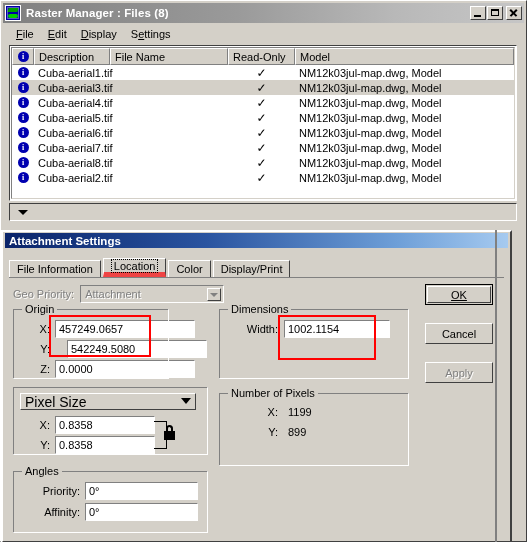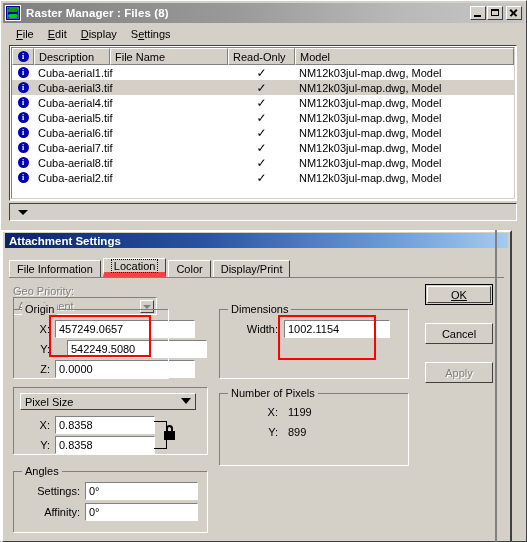--- a/index.html
+++ b/index.html
@@ -294,21 +294,21 @@
   }
   .tab.active .tablabel {
     border: 1px dotted #000;
     padding: 0 2px;
   }
 
   .geo-row {
     position: absolute;
     left: 12px; top: 284px;
     display: flex;
-    flex-direction: column;
+    align-items: center;
   }
   .geo-label {
     color: #808080;
     text-shadow: 1px 1px 0 #ffffff;
     font-size: 11px;
     margin-right: 6px;
   }
   .combo {
     width: 144px; height: 18px;
     background: #d4d0c8;
@@ -414,21 +414,21 @@
     width: 176px; height: 17px;
     background: #d4d0c8;
     border-left: 1px solid #ffffff;
     border-top: 1px solid #ffffff;
     border-right: 1px solid #404040;
     border-bottom: 1px solid #404040;
     box-sizing: border-box;
     display: flex;
     align-items: center;
     padding-left: 4px;
-    font-size: 11px;
+    font-size: 14px;
     position: absolute;
   }
   .psheader .carrow2 {
     position: absolute;
     right: 4px; top: 4px;
     width: 0; height: 0;
     border-left: 5px solid transparent;
     border-right: 5px solid transparent;
     border-top: 6px solid #000;
   }
@@ -729,21 +729,21 @@
     </div>
     <div class="frow" style="left:6px; top:32px;">
       <span class="flabel" style="width:52px;">Y:</span>
       <span class="readonly-val" style="margin-left:10px;">899</span>
     </div>
   </div>
 
   <div class="group" style="left:12px; top:470px; width:195px; height:62px;">
     <span class="group-title">Angles</span>
     <div class="frow" style="left:6px; top:10px;">
-      <span class="flabel" style="width:60px;">Settings:</span>
+      <span class="flabel" style="width:60px;">Priority:</span>
       <span class="textfield" style="width:113px; margin-left:5px;">0°</span>
     </div>
     <div class="frow" style="left:6px; top:31px;">
       <span class="flabel" style="width:60px;">Affinity:</span>
       <span class="textfield" style="width:113px; margin-left:5px;">0°</span>
     </div>
   </div>
 
   <div class="btn" style="left:424px; top:322px;">
     <span class="lbl">Cancel</span>

